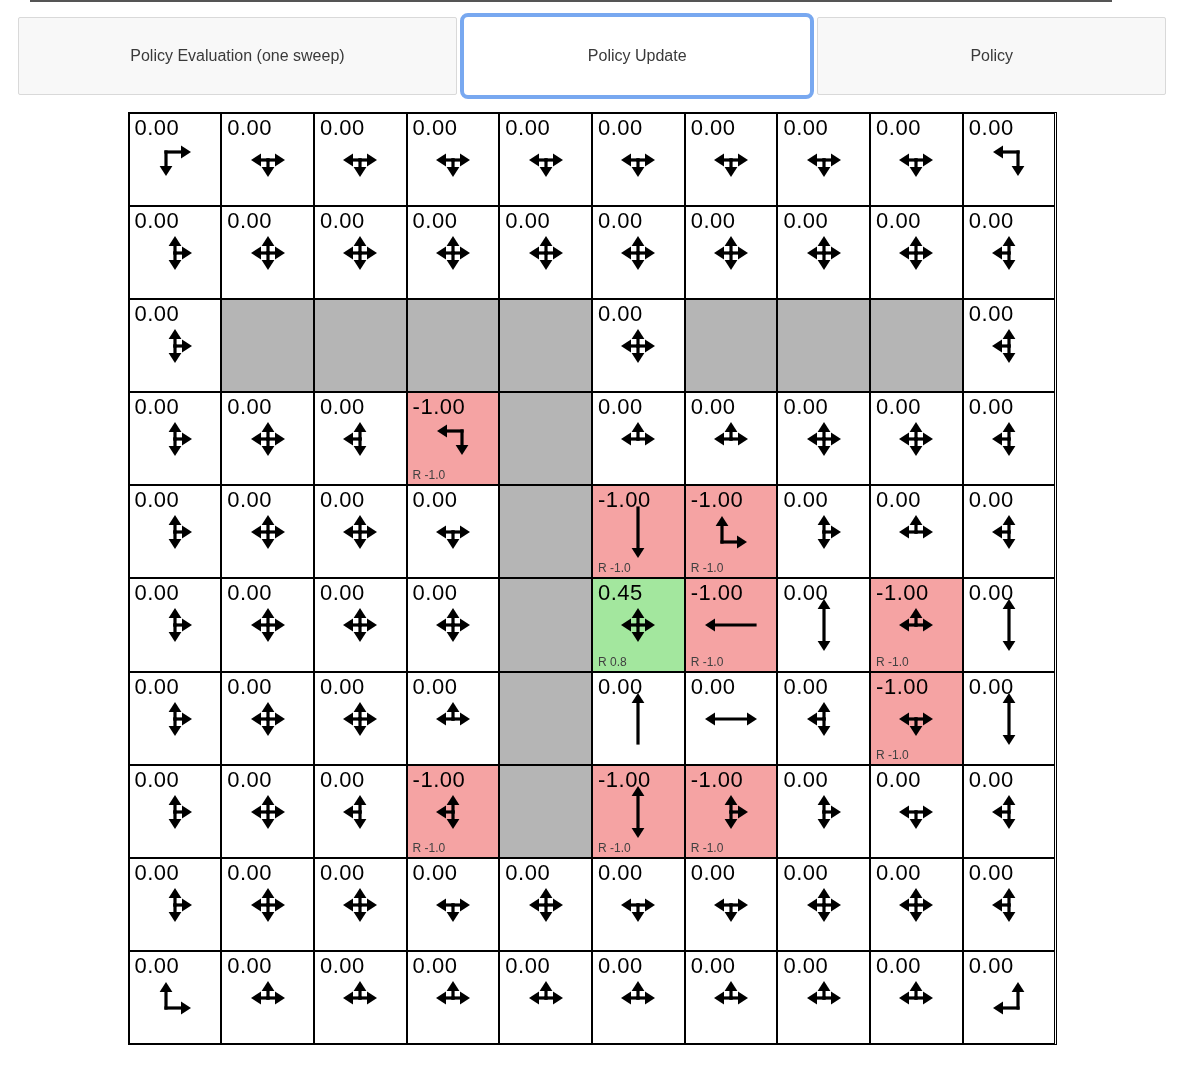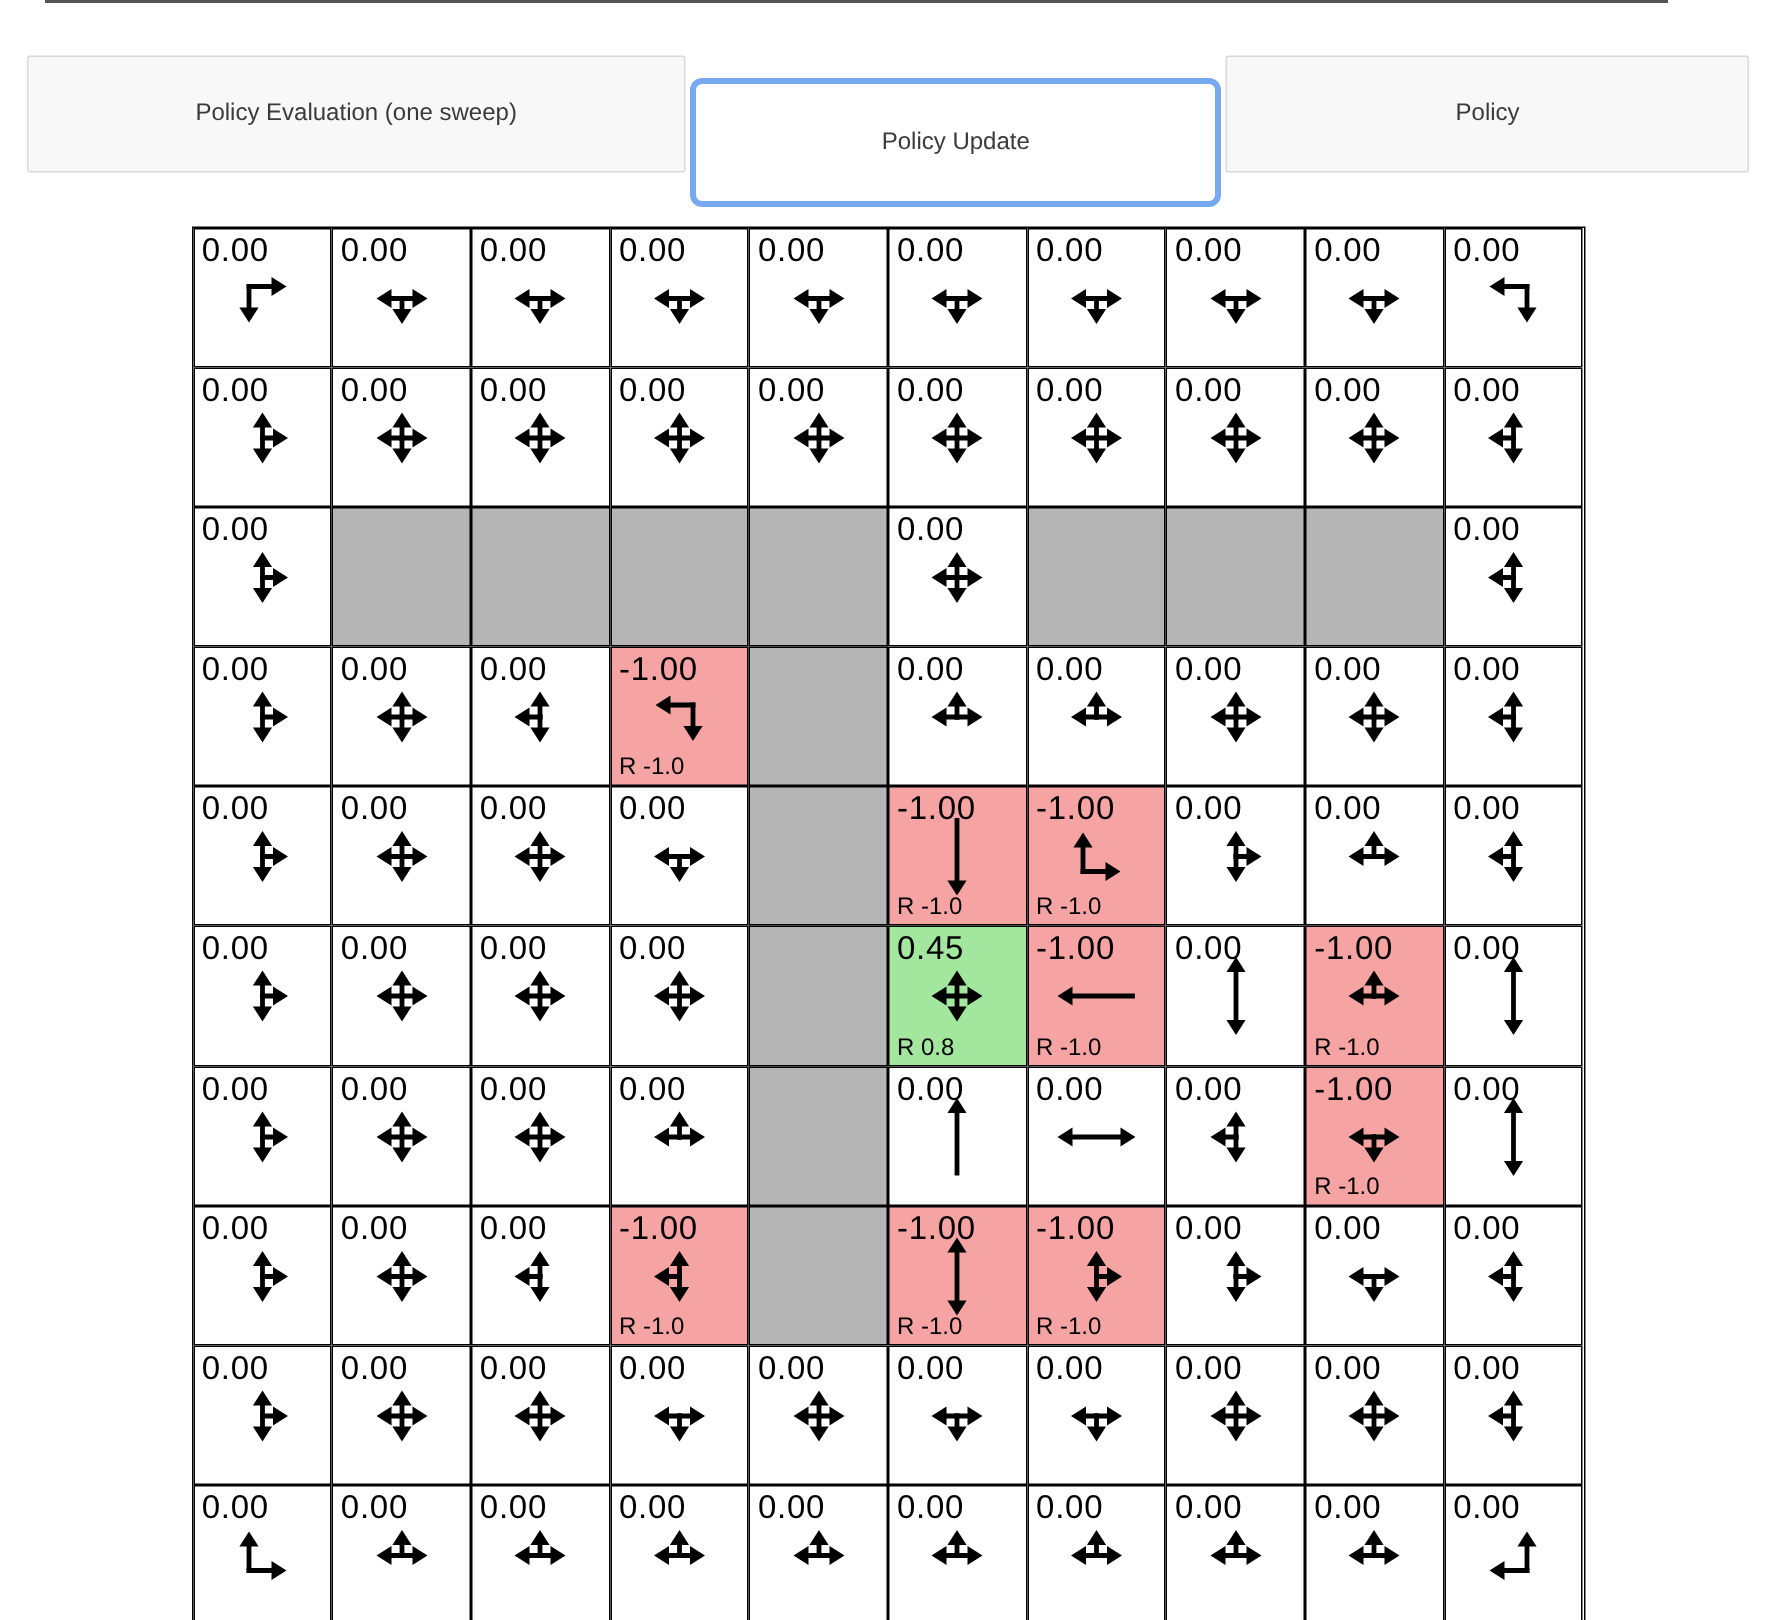--- a/index.html
+++ b/index.html
@@ -3,29 +3,29 @@
 <meta charset="utf-8">
 <style>
   html,body{margin:0;padding:0;background:#fff;}
   body{width:1184px;height:1080px;position:relative;font-family:"Liberation Sans",sans-serif;overflow:hidden;}
   .top-edge{position:absolute;top:0;left:30px;width:1082px;height:2px;background:#555;}
   .toolbar{display:flex;gap:3px;align-items:center;padding:13px 18px 0 18px;}
   .btn{flex:1;height:78px;background:#f8f8f8;border:1px solid #d9d9d9;border-radius:2px;
        display:flex;align-items:center;justify-content:center;font-size:16px;color:#3a3a3a;
        cursor:pointer;box-sizing:border-box;}
   .btn.wide{flex:1.27;}
-  .btn.active{background:#fff;border:4px solid var(--active-border,#78a8f0);border-radius:8px;height:86px;margin-top:39px;}
+  .btn.active{background:#fff;border:4px solid var(--active-border,#78a8f0);border-radius:8px;height:86px;}
   #grid{display:grid;grid-template-columns:repeat(10,1fr);grid-auto-rows:1fr;
         width:927px;height:931px;margin:13px auto 0 auto;border:1px solid #000;box-sizing:content-box;}
   .cell{position:relative;border:1px solid #000;background:#fff;overflow:hidden;}
   .cell.wall{background:var(--wall,#b5b5b5);}
   .cell.negative{background:var(--negative,#f5a3a3);}
   .cell.positive{background:var(--positive,#a3e79e);}
   .val{position:absolute;top:1px;left:5px;font-size:22px;color:#000;letter-spacing:0.5px;}
-  .reward{position:absolute;bottom:2px;left:5px;font-size:16px;color:#000000;}
+  .reward{position:absolute;bottom:2px;left:5px;font-size:12px;color:#404040;}
   .arrow-svg{position:absolute;left:50%;top:14px;margin-left:-32px;width:64px;height:64px;}
 </style>
 </head>
 <body>
 
 <div class="top-edge"></div>
 
 <div class="toolbar">
   <button class="btn wide">Policy Evaluation (one sweep)</button>
   <button class="btn active">Policy Update</button>

